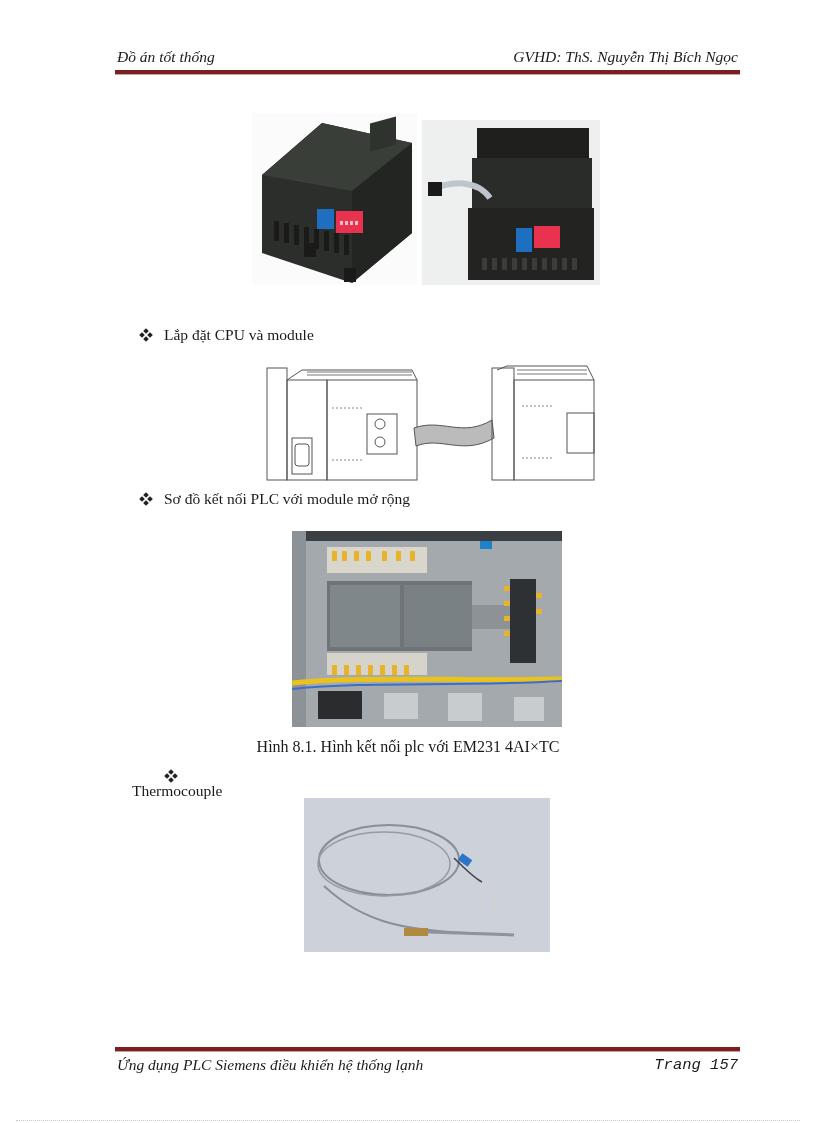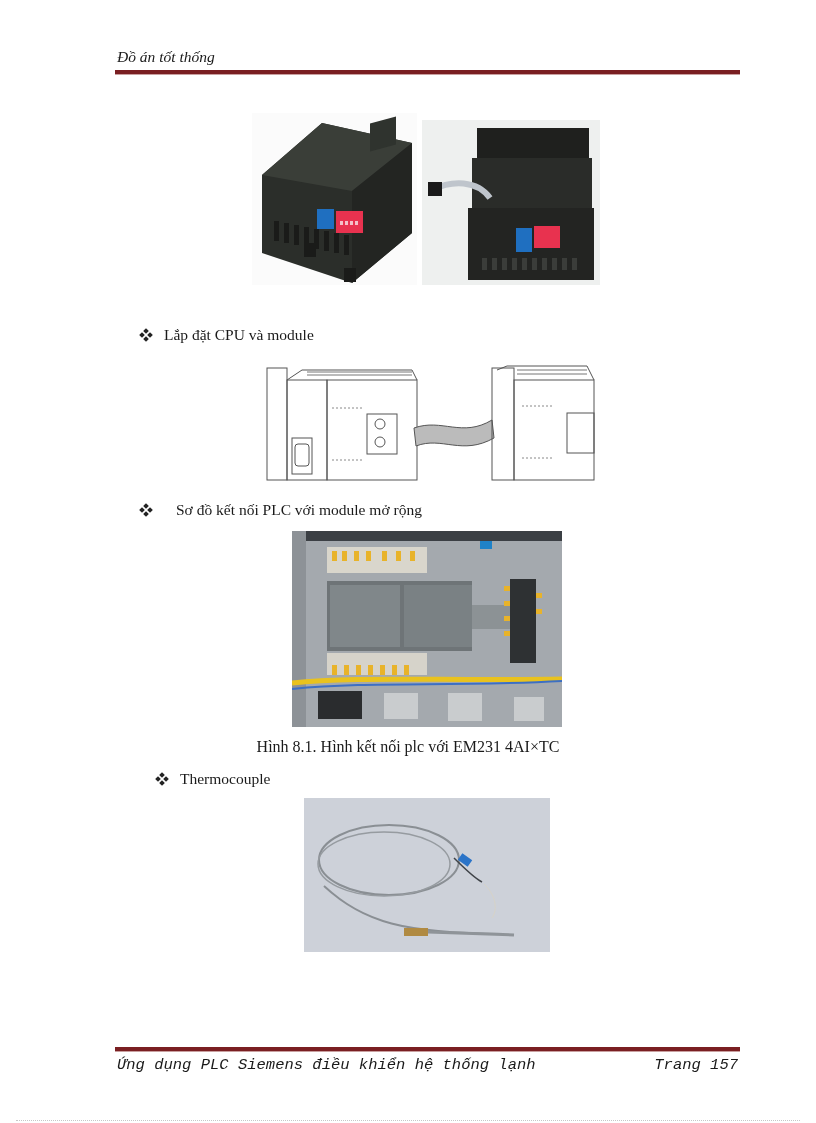--- a/index.html
+++ b/index.html
@@ -6,21 +6,21 @@
     body { width: 816px; height: 1123px; position: relative; overflow: hidden;
            font-family: "Liberation Serif", "DejaVu Serif", serif; color: #1a1a1a; }
 
     .header { position: absolute; left: 115px; top: 46px; width: 625px; height: 20px; }
     .header .left { position: absolute; left: 2px; top: 2px; font-style: italic; font-size: 15.5px; }
     .header .right { position: absolute; right: 2px; top: 2px; font-style: italic; font-size: 15.5px; }
     .rule-top { position: absolute; left: 115px; top: 70px; width: 625px; height: 4px;
                 background: #7a1f22; border-bottom: 1px solid #c9a0a0; }
 
     .footer { position: absolute; left: 115px; top: 1056px; width: 625px; height: 20px; }
-    .footer .left { position: absolute; left: 2px; top: 0; font-style: italic; font-size: 15.5px; font-family: Liberation Mono, monospace; }
+    .footer .left { position: absolute; left: 2px; top: 0; font-style: italic; font-size: 15.5px; }
     .footer .right { position: absolute; right: 2px; top: 0; font-style: italic; font-size: 15.5px; font-family: Liberation Mono, monospace; }
     .rule-bottom { position: absolute; left: 115px; top: 1047px; width: 625px; height: 4px;
                    background: #7a1f22; border-bottom: 1px solid #c9a0a0; }
 
     .dotline { position: absolute; left: 16px; top: 1120px; width: 784px; height: 1px;
                border-top: 1px dotted #c8c8c8; }
 
     .bullet { position: absolute; font-size: 15.5px; display: flex; align-items: center; }
     .bullet .diamond { width: 12px; height: 12px; position: relative; margin-right: 12px; }
     .bullet .diamond i { position: absolute; width: 4px; height: 4px; background: #222;
@@ -41,20 +41,21 @@
     .panel { left: 292px; top: 531px; width: 270px; height: 196px; background: #9ea3a8; }
 
     
     .thermo { left: 304px; top: 798px; width: 246px; height: 154px; background: #c9cdd6; }
   </style>
 </head>
 <body>
 
 <div class="header">
   <span class="left">Đồ án tốt thống</span>
+  <span class="right">GVHD:  ThS. Nguyễn Thị Bích Ngọc</span>
 </div>
 <div class="rule-top"></div>
 
 <div class="fig photo1">
   <svg width="165" height="172" viewBox="0 0 165 172">
     <rect width="165" height="172" fill="#fbfbfb"></rect>
     <polygon points="10,62 70,10 160,30 160,120 100,170 10,140" fill="#2b2e2a"></polygon>
     <polygon points="10,62 70,10 160,30 100,78" fill="#3a3e38"></polygon>
     <polygon points="100,78 160,30 160,120 100,170" fill="#232522"></polygon>
     <rect x="118" y="42" width="26" height="28" fill="#2f332e" transform="skewY(-15)"></rect>
@@ -144,21 +145,21 @@
         <line x1="255" y1="16" x2="325" y2="16"></line>
       </g>
     <rect x="305" y="55" width="27" height="40"></rect>
     <g stroke="#888">
         <line x1="260" y1="48" x2="290" y2="48" stroke-dasharray="2,2"></line>
         <line x1="260" y1="100" x2="290" y2="100" stroke-dasharray="2,2"></line>
       </g>
   </svg>
 </div>
 
-<div class="bullet" style="left:140px; top:501px;gap:12px;">
+<div class="bullet" style="left:140px; top:490px;">
   <span class="diamond">
     <i style="left:4px;top:0"></i>
       <i style="left:0;top:4px"></i>
       <i style="left:8px;top:4px"></i>
       <i style="left:4px;top:8px"></i>
   </span>
   <span>Sơ đồ kết nối PLC với module mở rộng</span>
 </div>
 
 <div class="fig panel">
@@ -204,21 +205,21 @@
     <rect x="26" y="160" width="44" height="28" fill="#2a2c2e"></rect>
     <rect x="92" y="162" width="34" height="26" fill="#c9ccce"></rect>
     <rect x="156" y="162" width="34" height="28" fill="#c9ccce"></rect>
     <rect x="222" y="166" width="30" height="24" fill="#c9ccce"></rect>
     <rect x="188" y="10" width="12" height="8" fill="#1f82c8"></rect>
   </svg>
 </div>
 
 <div class="caption">Hình 8.1. Hình kết nối plc với EM231 4AI×TC</div>
 
-<div class="bullet" style="left:156px; top:770px;">
+<div class="bullet" style="left:132px; top:770px;flex-direction:column;">
   <span class="diamond">
     <i style="left:4px;top:0"></i>
       <i style="left:0;top:4px"></i>
       <i style="left:8px;top:4px"></i>
       <i style="left:4px;top:8px"></i>
   </span>
   <span>Thermocouple</span>
 </div>
 
 <div class="fig thermo">

